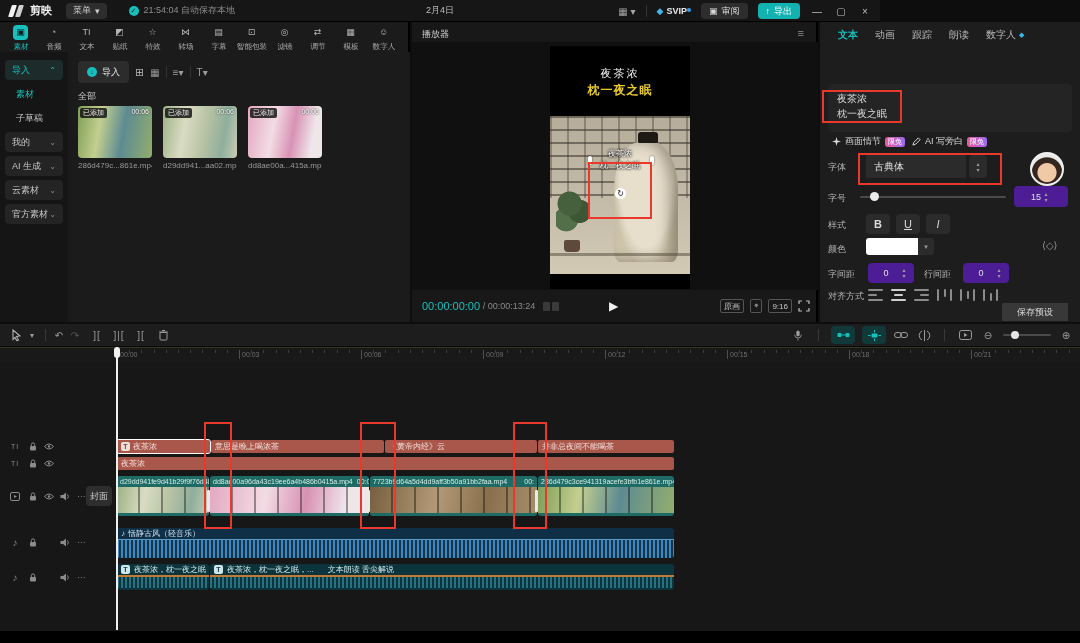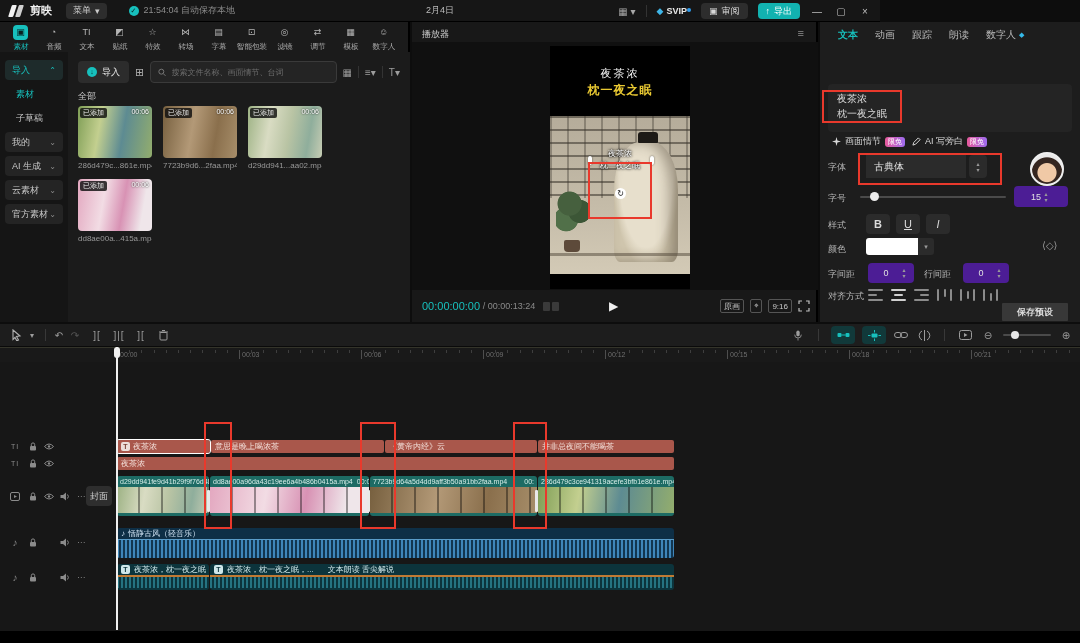--- a/index.html
+++ b/index.html
@@ -119,21 +119,21 @@
   .al{width:15px;height:12px;display:flex;flex-direction:column;justify-content:space-between;}
   .al i{display:block;height:2px;width:100%;background:#8b8b8b;border-radius:1px;}
   .al-l i:nth-child(2){width:60%;}
   .al-c i:nth-child(2){width:60%;align-self:center;}
   .al-r i:nth-child(2){width:60%;align-self:flex-end;}
   .alv{flex-direction:row;}
   .alv i{width:2px;height:12px;}
   .alv i:nth-child(2){height:8px;}
   .alv-t{align-items:flex-start;}.alv-m{align-items:center;}.alv-b{align-items:flex-end;}
   .al.hl i{background:#d0d0d0;}
-  .preset-btn{position:absolute;left:182px;top:281px;width:66px;height:18px;background:#383838;border-radius:1px;color:#dedede;font-size:9px;display:flex;align-items:center;justify-content:center;font-weight:bold;}
+  .preset-btn{position:absolute;left:182px;top:281px;width:66px;height:18px;background:#383838;border-radius:1px;color:#dedede;font-size:9px;display:flex;align-items:center;justify-content:center;}
 
   
   .tl-toolbar{position:absolute;left:0;top:324px;width:1080px;height:23px;background:#1d1d1d;border-bottom:1px solid #0a0a0a;display:flex;align-items:center;}
   .ticon{min-width:16px;height:16px;display:flex;align-items:center;justify-content:center;color:#9c9c9c;font-size:10px;}
   .ticon.dim{color:#555;}
   .tsep{width:1px;height:12px;background:#383838;margin:0 5px;}
   .tl-right{position:absolute;right:6px;display:flex;align-items:center;gap:7px;}
   .active-box{background:#11393a;border-radius:4px;width:24px;height:18px;color:#17c0bd;}
   .zoom-slider{position:relative;width:48px;height:2px;background:#4a4a4a;border-radius:1px;}
   .zoom-thumb{position:absolute;left:8px;top:-3px;width:8px;height:8px;border-radius:50%;background:#e6e6e6;}
@@ -303,52 +303,38 @@
     <span>官方素材</span>
   </div>
 </div>
     <div class="media-body">
       <div class="media-toolbar">
         <div class="import-btn">
           <span class="import-dot">↓</span>
           <span>导入</span>
         </div>
         <span class="lib-ic">⊞</span>
-        <div class="searchbox">
-          <svg width="9" height="9" viewBox="0 0 10 10">
-              <circle cx="4" cy="4" r="3" fill="none" stroke="#777" stroke-width="1.2"></circle>
-              <line x1="6.2" y1="6.2" x2="9" y2="9" stroke="#777" stroke-width="1.2"></line>
-            </svg>
-          <input type="text" placeholder="搜索文件名称、画面情节、台词" style="">
-        </div>
         <div class="mt-right">
           <span>▦</span>
           <span class="tb-sep"></span>
           <span>≡▾</span>
           <span class="tb-sep"></span>
           <span>T▾</span>
         </div>
       </div>
       <div class="sec-label">全部</div>
       <div class="thumb-grid">
   <div class="thumb">
     <div class="thumb-img v-garden">
       <span class="badge-added">已添加</span>
       <span class="thumb-dur">00:06</span>
     </div>
     <div class="thumb-name">286d479c...861e.mp4</div>
   </div>
 
-  <div class="thumb">
-    <div class="thumb-img v-reading">
-      <span class="badge-added">已添加</span>
-      <span class="thumb-dur">00:06</span>
-    </div>
-    <div class="thumb-name">7723b9d6...2faa.mp4</div>
-  </div>
 
   <div class="thumb">
     <div class="thumb-img v-tea">
       <span class="badge-added">已添加</span>
       <span class="thumb-dur">00:06</span>
     </div>
     <div class="thumb-name">d29dd941...aa02.mp4</div>
   </div>
 
   <div class="thumb">

